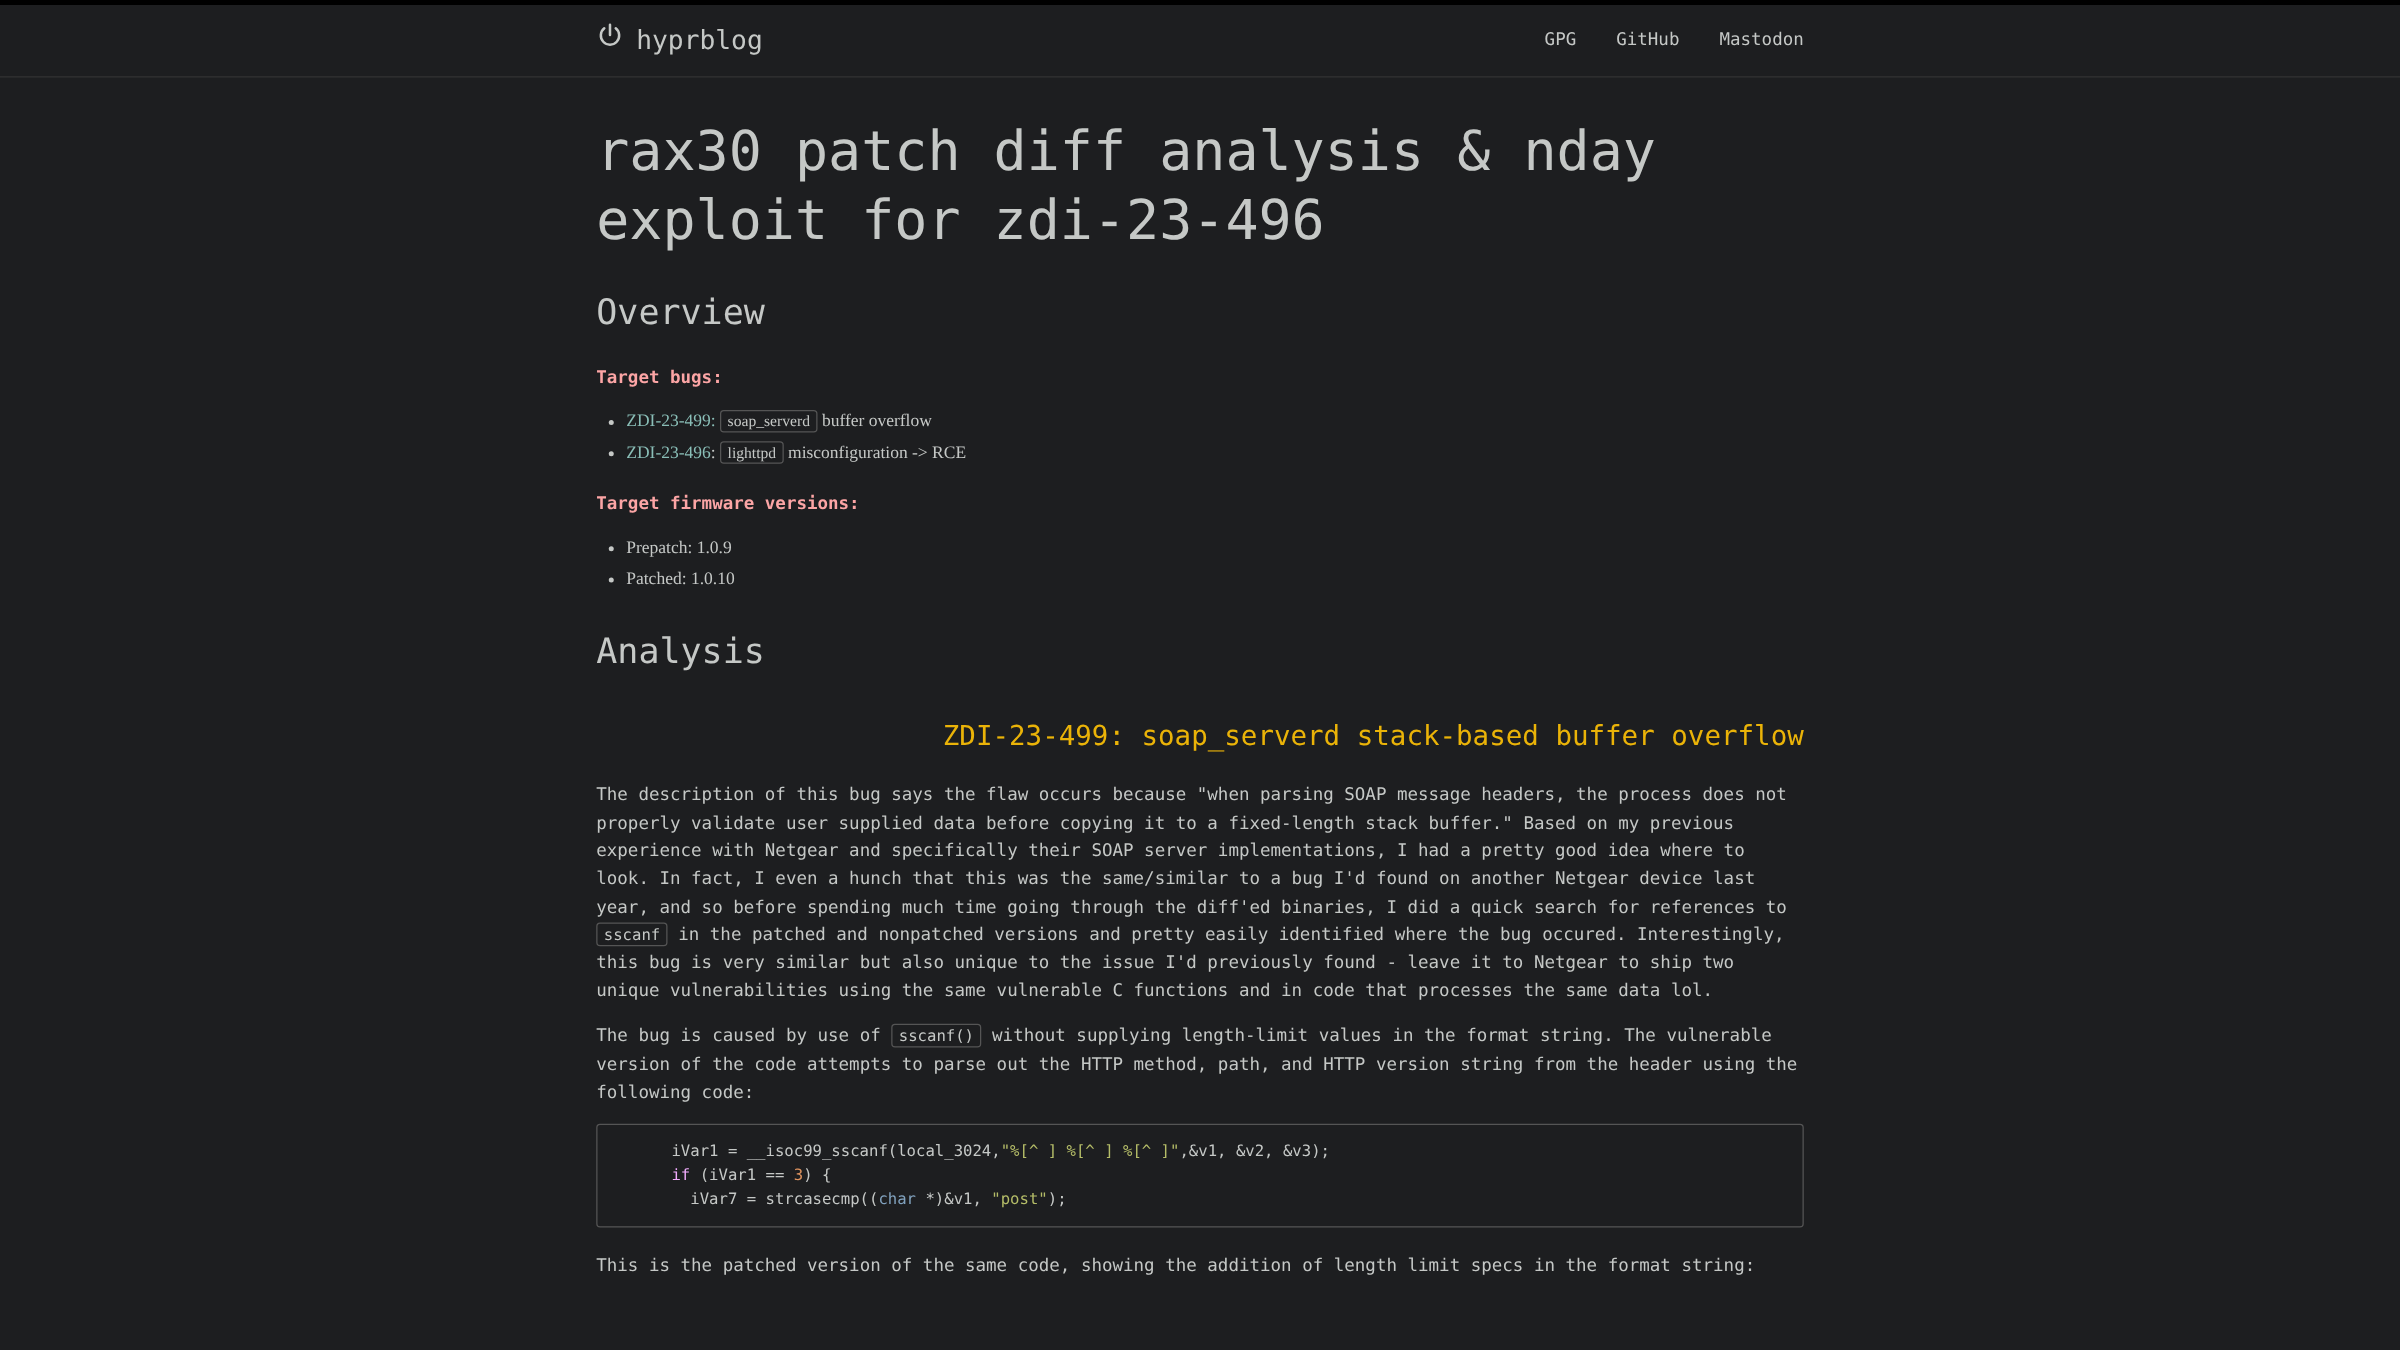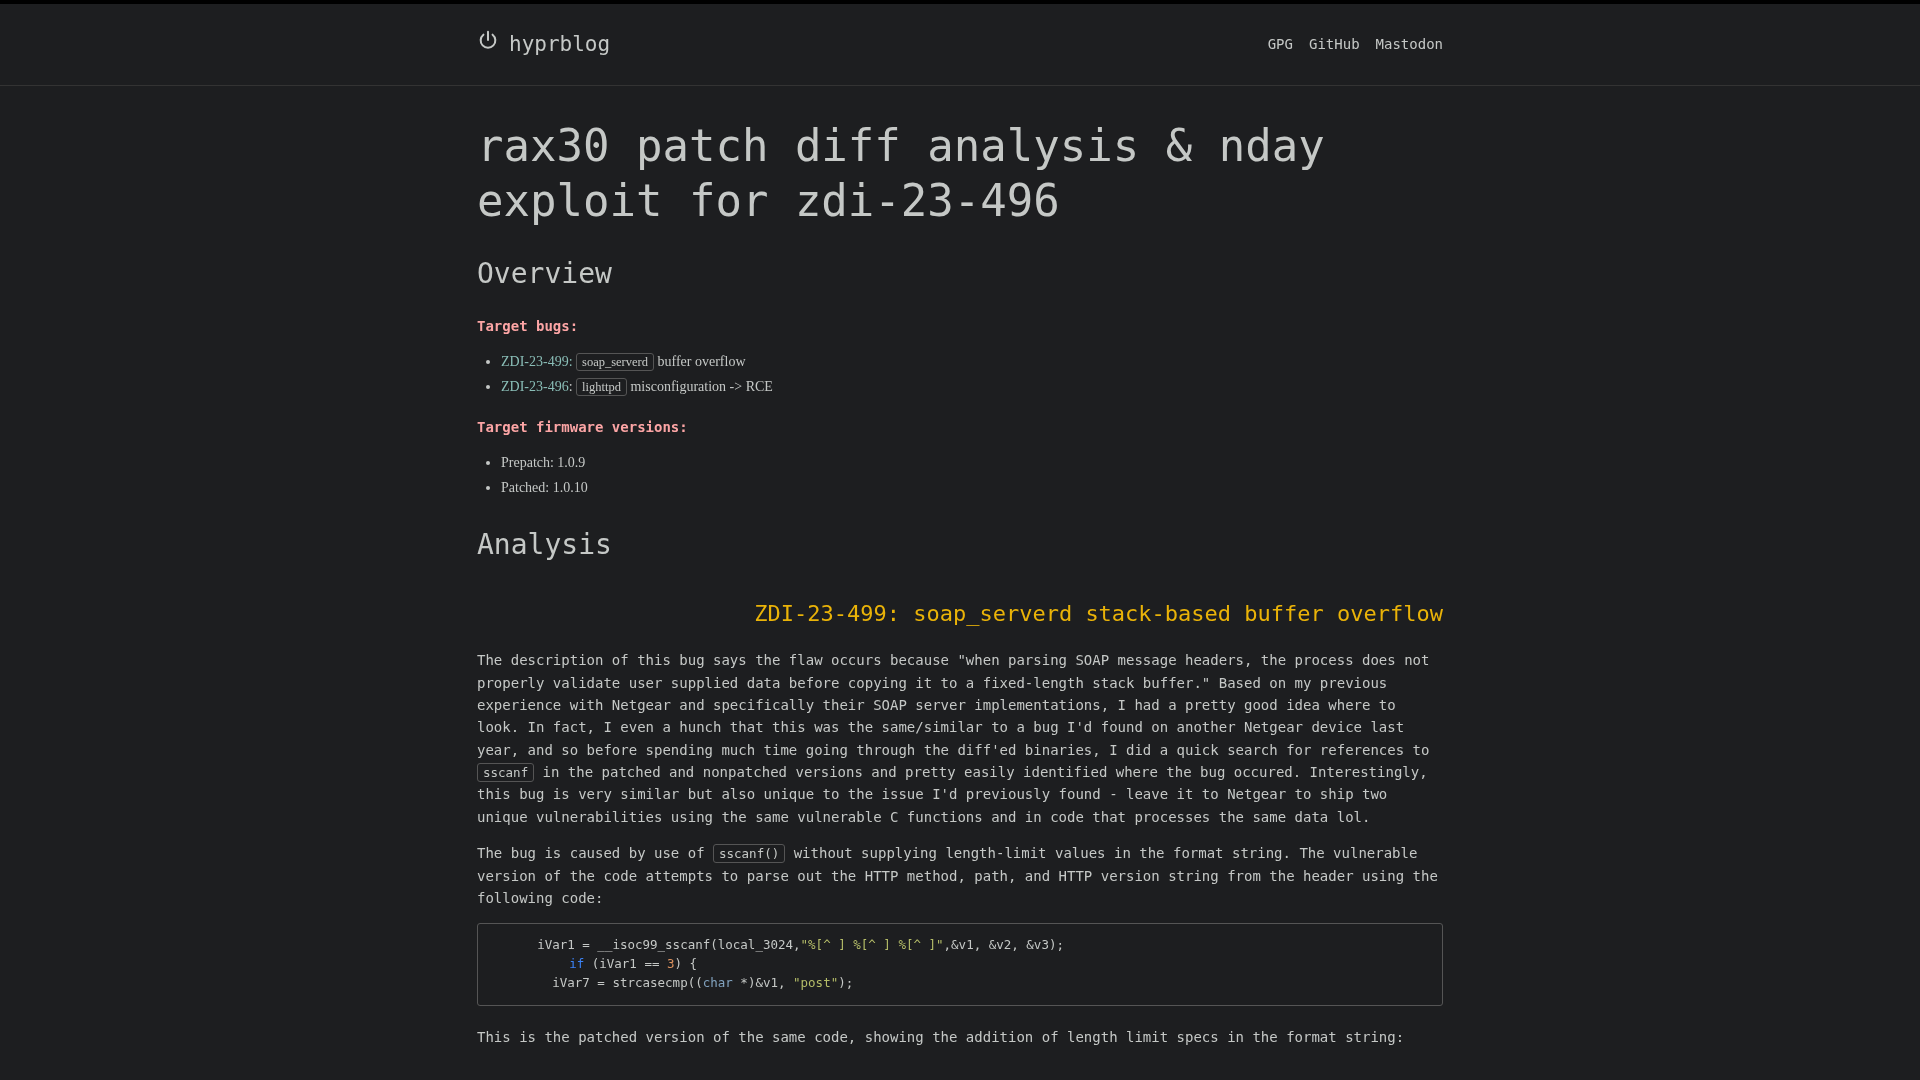--- a/index.html
+++ b/index.html
@@ -6,40 +6,40 @@
   body {
     background: #1d1e20;
     color: #c5c8c6;
     font-family: "Menlo", "Consolas", "DejaVu Sans Mono", monospace;
     font-size: 14px;
     line-height: 1.6;
   }
   .top-strip { height: 4px; background: #000; }
   header.nav {
     border-bottom: 1px solid #333;
-    padding: 12px 0;
+    padding: 0 0;
   }
   .nav-inner {
     max-width: 966px;
     margin: 0 auto;
     display: flex;
     align-items: center;
     justify-content: space-between;
     height: 57px;
   }
   .brand {
     display: flex;
     align-items: center;
     gap: 10px;
     color: #c5c8c6;
     text-decoration: none;
     font-size: 21px;
   }
   .brand svg { width: 22px; height: 22px; }
-  nav.links { display: flex; gap: 16px; }
+  nav.links { display: flex; gap: 32px; }
   nav.links a {
     color: #c5c8c6;
     text-decoration: none;
     font-size: 14px;
   }
   main {
     max-width: 966px;
     margin: 0 auto;
     padding: 32px 0 60px;
   }
@@ -86,21 +86,21 @@
     border: 1px solid #555;
     border-radius: 3px;
     padding: 12px 14px;
     margin: 10px 0 20px;
     font-size: 12.5px;
     overflow-x: auto;
     line-height: 1.5;
     white-space: pre;
   }
   .tok-str { color: #b5bd68; }
-  .tok-kw  { color: #3b82f6; margin-left: 32px; }
+  .tok-kw  { color: #f0abfc; }
   .tok-num { color: #de935f; }
   .tok-typ { color: #81a2be; }
   .article-body p { color: #c5c8c6; }
 </style>
 </head>
 <body>
 
 <div class="top-strip"></div>
 
 <header class="nav">

